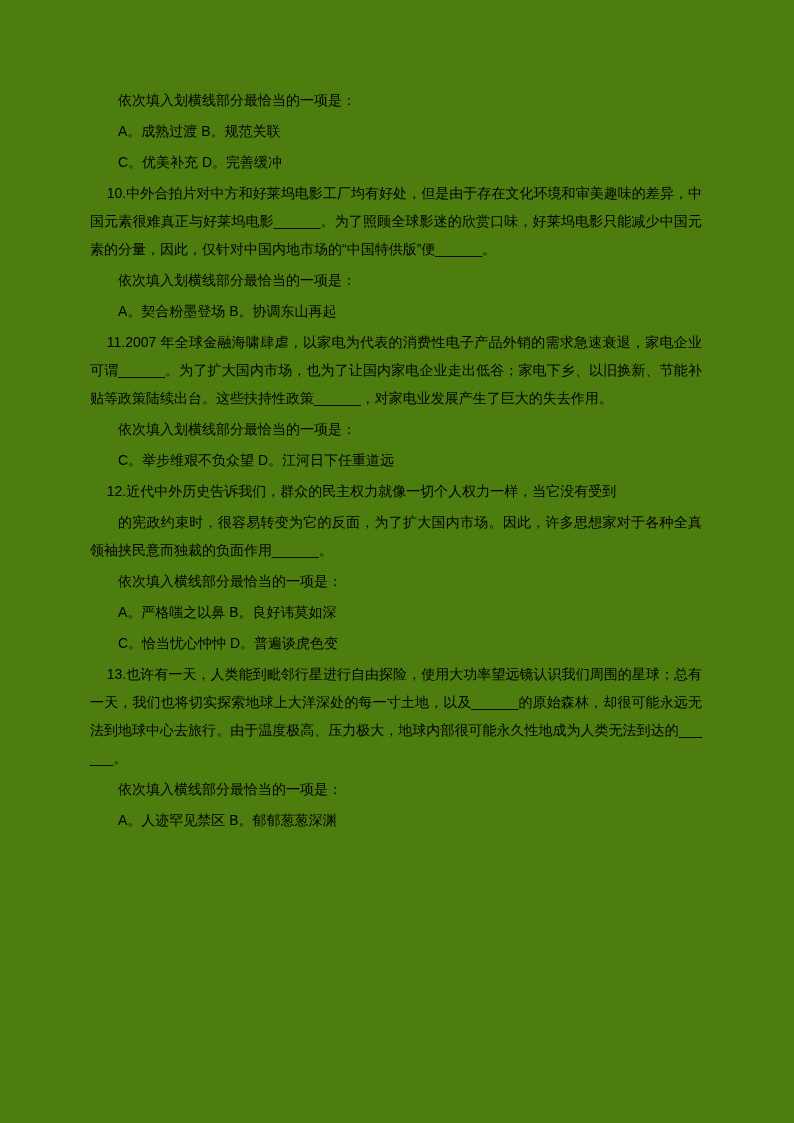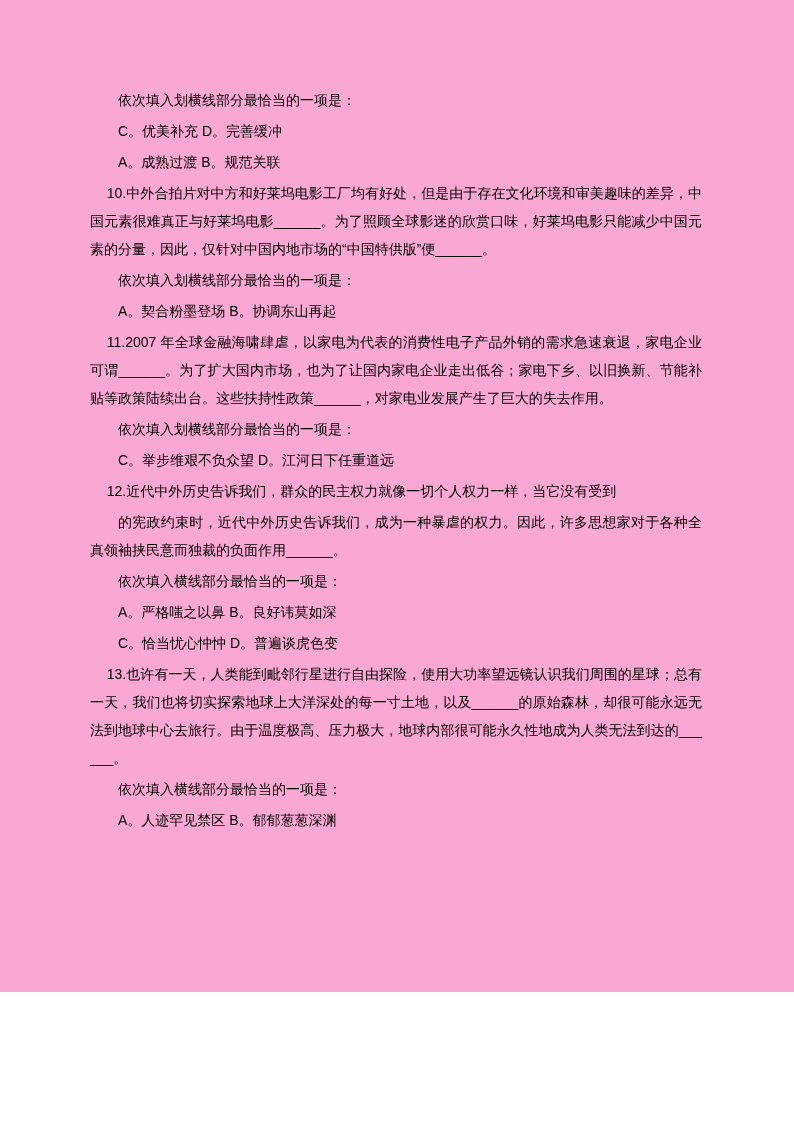--- a/index.html
+++ b/index.html
@@ -6,22 +6,22 @@
   html, body { background: #ffffff; }
   body {
     width: 794px;
     height: 1123px;
     margin: 0 auto;
     font-family: "Liberation Sans", "DejaVu Sans", sans-serif;
     color: #000000;
   }
   .page {
     width: 794px;
-    height: 992px;
-    background: #f9a8d4;
+    height: 1123px;
+    background: #4d7c0f;
     padding: 86px 92px 40px 90px;
     overflow: hidden;
   }
   .para {
     font-size: 14px;
     line-height: 28px;
     margin: 0 0 3px 0;
     text-align: justify;
     word-break: break-all;
     color: #000000;
@@ -29,33 +29,33 @@
   .para--prompt   { text-indent: 2em; }
   .para--options  { text-indent: 2em; }
   .para--stem     { text-indent: 1.2em; }
   .para--stemcont { text-indent: 2em; }
 </style>
 </head>
 <body>
 
 <div class="page">
   <p class="para para--prompt">依次填入划横线部分最恰当的一项是：</p>
+  <p class="para para--options">A。成熟过渡 B。规范关联</p>
   <p class="para para--options">C。优美补充 D。完善缓冲</p>
-  <p class="para para--options">A。成熟过渡 B。规范关联</p>
 
   <p class="para para--stem">10.中外合拍片对中方和好莱坞电影工厂均有好处，但是由于存在文化环境和审美趣味的差异，中国元素很难真正与好莱坞电影______。为了照顾全球影迷的欣赏口味，好莱坞电影只能减少中国元素的分量，因此，仅针对中国内地市场的“中国特供版”便______。</p>
   <p class="para para--prompt">依次填入划横线部分最恰当的一项是：</p>
   <p class="para para--options">A。契合粉墨登场 B。协调东山再起</p>
 
   <p class="para para--stem">11.2007 年全球金融海啸肆虐，以家电为代表的消费性电子产品外销的需求急速衰退，家电企业可谓______。为了扩大国内市场，也为了让国内家电企业走出低谷；家电下乡、以旧换新、节能补贴等政策陆续出台。这些扶持性政策______，对家电业发展产生了巨大的失去作用。</p>
   <p class="para para--prompt">依次填入划横线部分最恰当的一项是：</p>
   <p class="para para--options">C。举步维艰不负众望 D。江河日下任重道远</p>
 
   <p class="para para--stem">12.近代中外历史告诉我们，群众的民主权力就像一切个人权力一样，当它没有受到</p>
-  <p class="para para--stemcont">的宪政约束时，近代中外历史告诉我们，成为一种暴虐的权力。因此，许多思想家对于各种全真领袖挟民意而独裁的负面作用______。</p>
+  <p class="para para--stemcont">的宪政约束时，很容易转变为它的反面，为了扩大国内市场。因此，许多思想家对于各种全真领袖挟民意而独裁的负面作用______。</p>
   <p class="para para--prompt">依次填入横线部分最恰当的一项是：</p>
   <p class="para para--options">A。严格嗤之以鼻 B。良好讳莫如深</p>
   <p class="para para--options">C。恰当忧心忡忡 D。普遍谈虎色变</p>
 
   <p class="para para--stem">13.也许有一天，人类能到毗邻行星进行自由探险，使用大功率望远镜认识我们周围的星球；总有一天，我们也将切实探索地球上大洋深处的每一寸土地，以及______的原始森林，却很可能永远无法到地球中心去旅行。由于温度极高、压力极大，地球内部很可能永久性地成为人类无法到达的______。</p>
   <p class="para para--prompt">依次填入横线部分最恰当的一项是：</p>
   <p class="para para--options">A。人迹罕见禁区 B。郁郁葱葱深渊</p>
 </div>
 
 </body></html>

